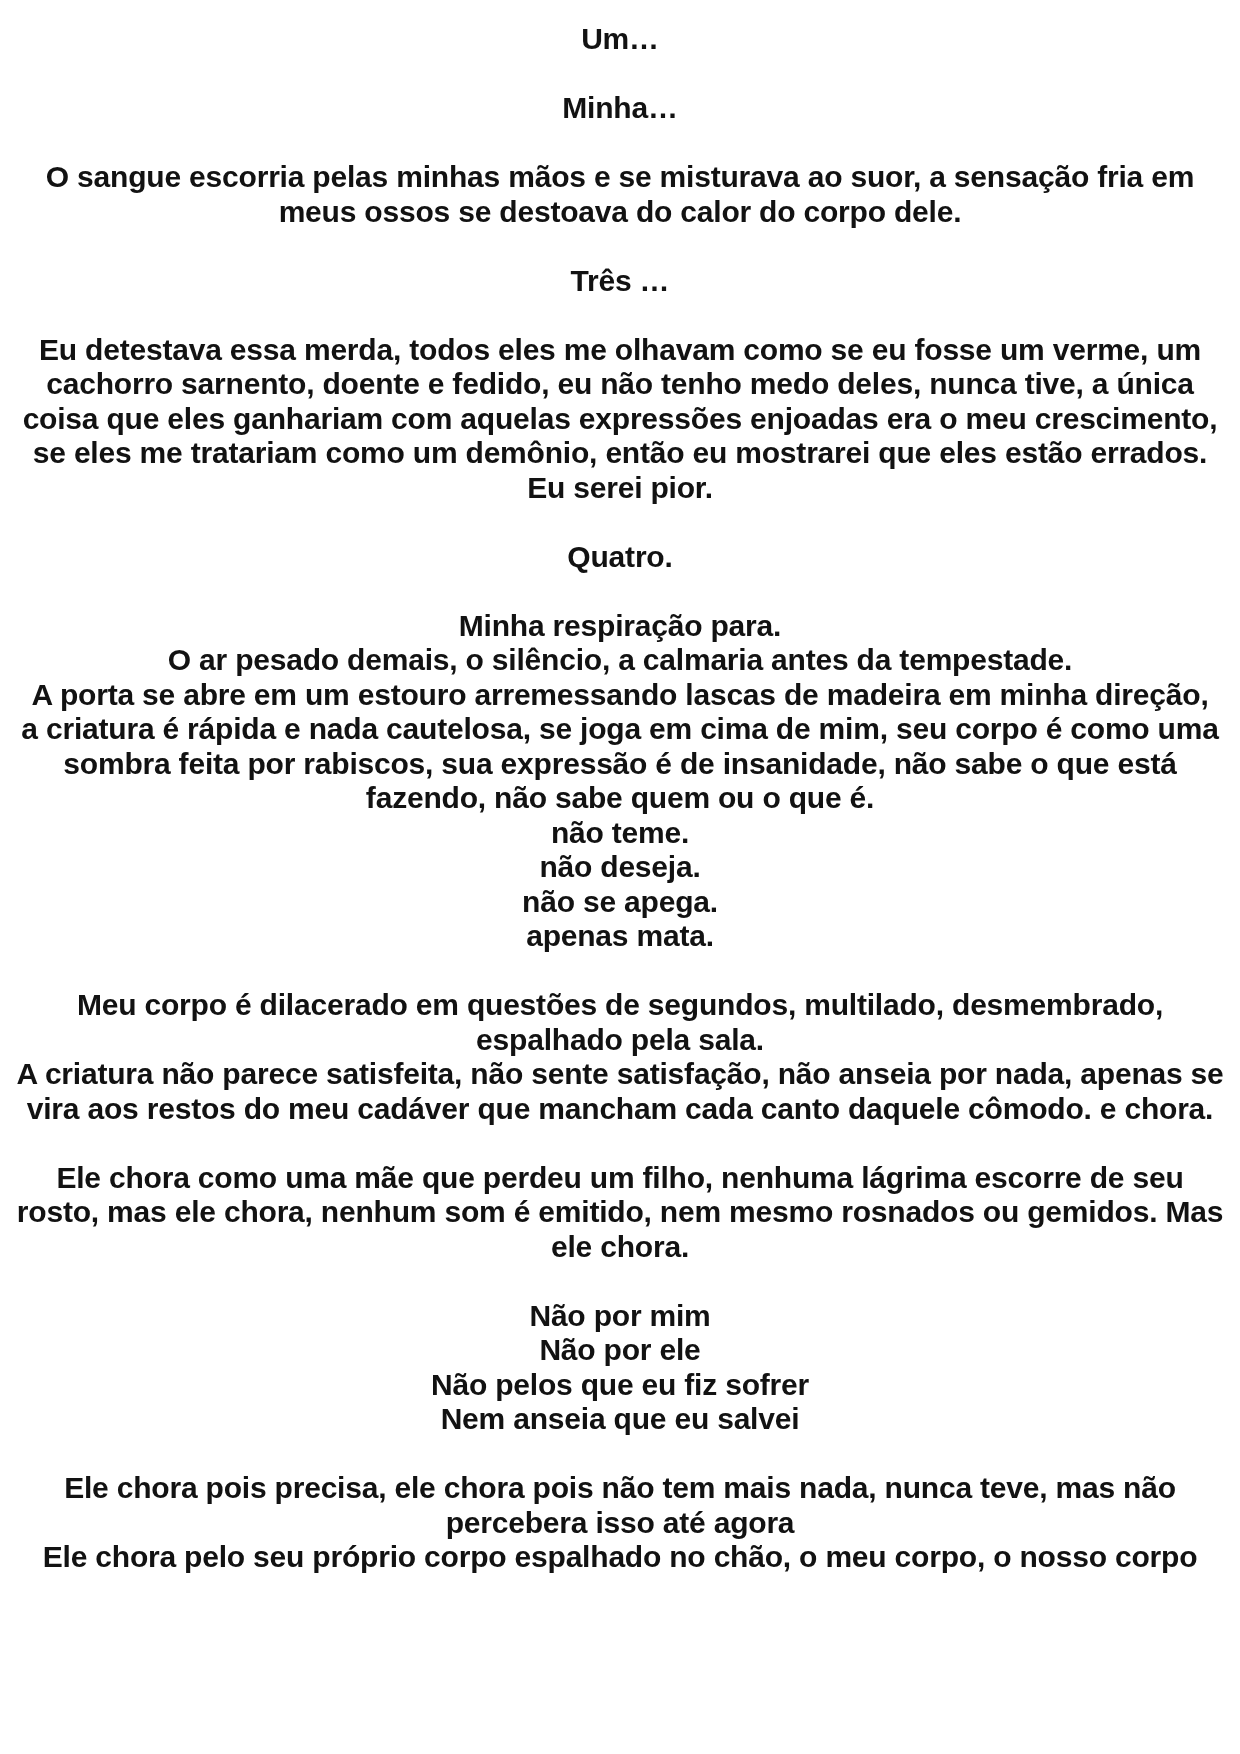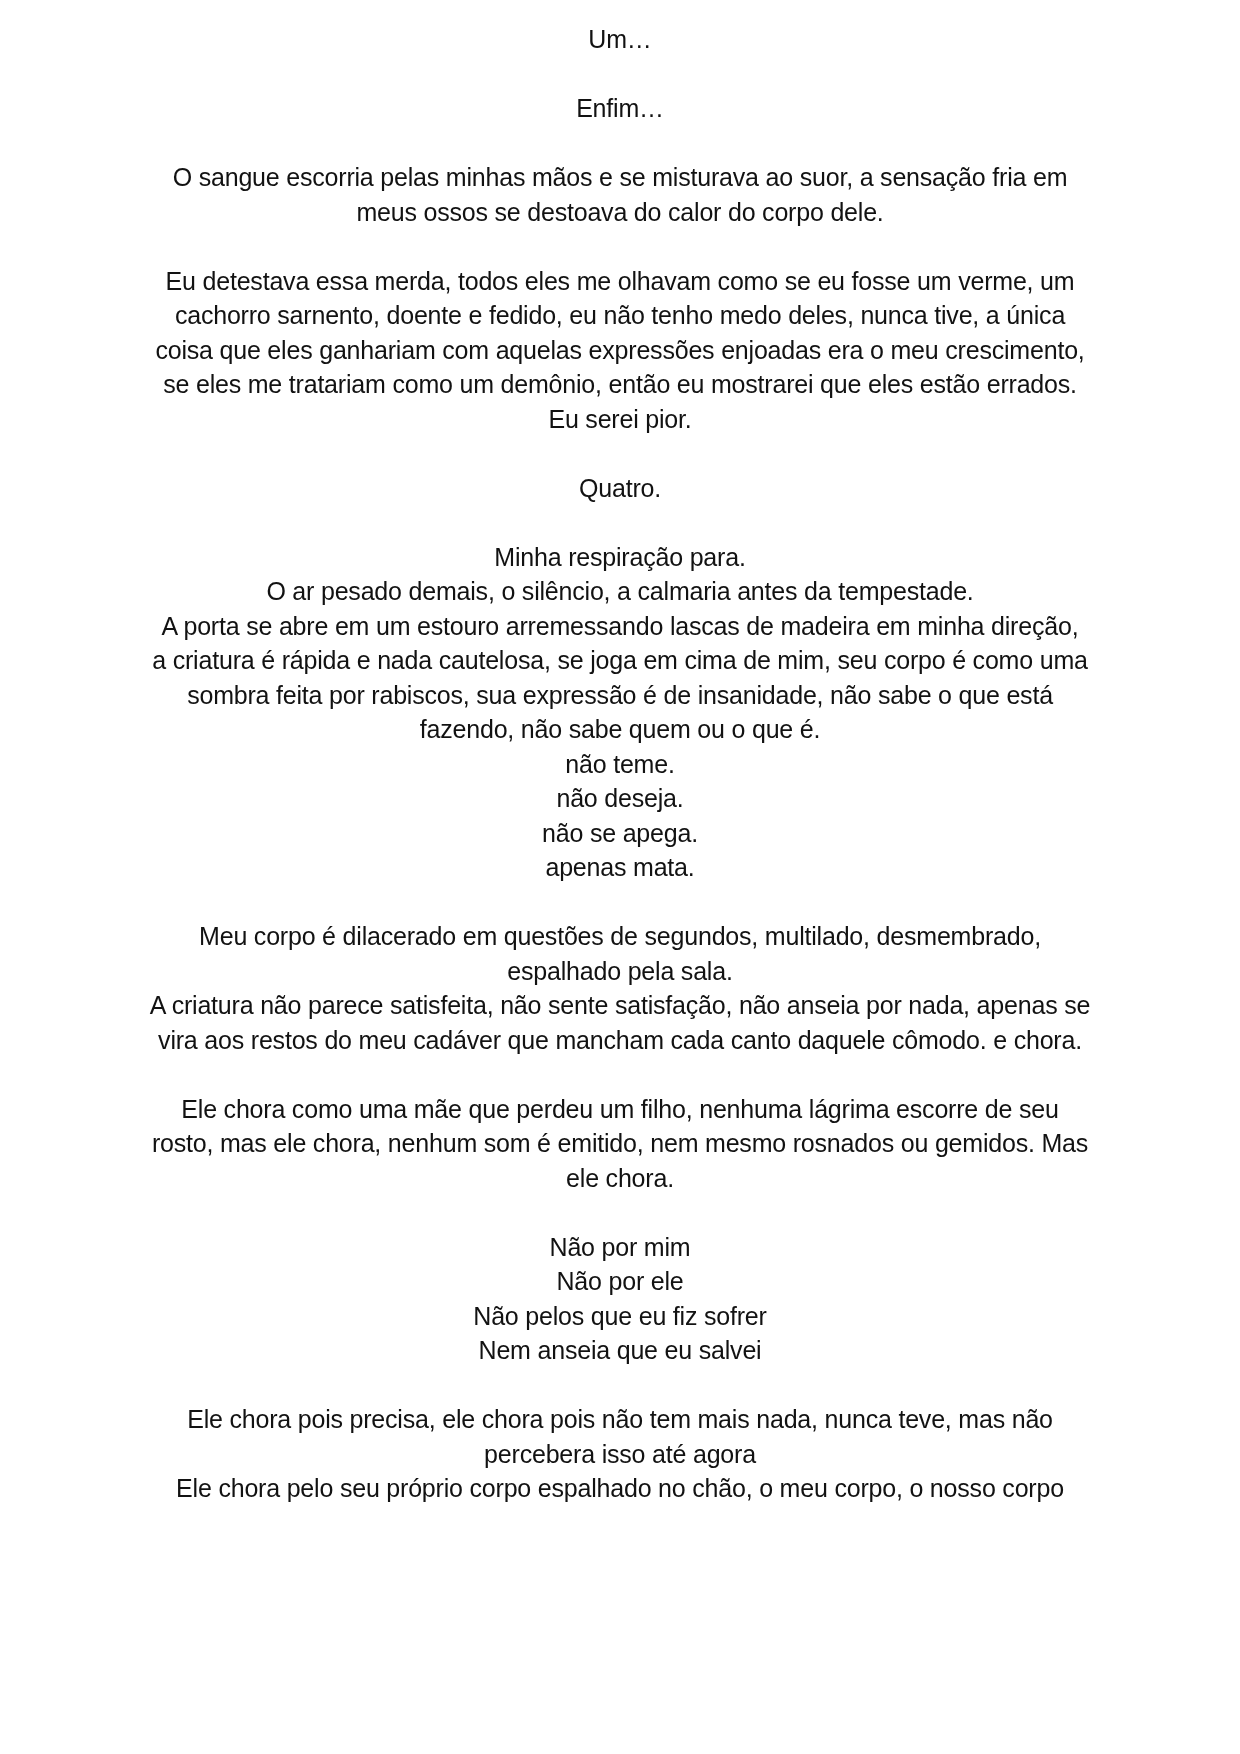--- a/index.html
+++ b/index.html
@@ -13,44 +13,45 @@
     height: 1754px;
     margin: 0 auto;
     background: #ffffff;
     overflow: hidden;
     box-sizing: border-box;
     padding: 22px 8px 0 8px;
   }
   .story {
     width: 100%;
     font-family: "Liberation Sans", "DejaVu Sans", sans-serif;
-    font-weight: 400;
-    font-size: 25px;
+    font-weight: 700;
+    font-size: 30px;
     line-height: 34.5px;
     color: #121212;
     text-align: center;
     letter-spacing: -0.2px;
   }
   .block {
     white-space: pre-line;
     margin: 0;
   }
   .block + .block {
     margin-top: 34.5px; 
   }
 </style>
 </head>
 <body>
 
 <div class="page">
   <div class="story">
     <div class="block">Um…</div>
-    <div class="block">Enfim…</div>
+    <div class="block">Minha…</div>
     <div class="block">O sangue escorria pelas minhas mãos  e se misturava ao suor, a sensação fria em
 meus ossos se destoava do calor do corpo dele.</div>
+    <div class="block">Três …</div>
     <div class="block">Eu detestava essa merda, todos eles me olhavam como se eu fosse um verme, um
 cachorro sarnento, doente e fedido, eu não tenho medo deles, nunca tive, a única
 coisa que eles ganhariam com aquelas expressões enjoadas era o meu crescimento,
 se eles me tratariam como um demônio, então eu mostrarei que eles estão errados.
 Eu serei pior.</div>
     <div class="block">Quatro.</div>
     <div class="block">Minha respiração para.
 O ar pesado demais, o silêncio, a calmaria antes da tempestade.
 A porta se abre em um estouro arremessando lascas de madeira em minha direção,
 a criatura é rápida e nada cautelosa, se joga em cima de mim, seu corpo é como uma

